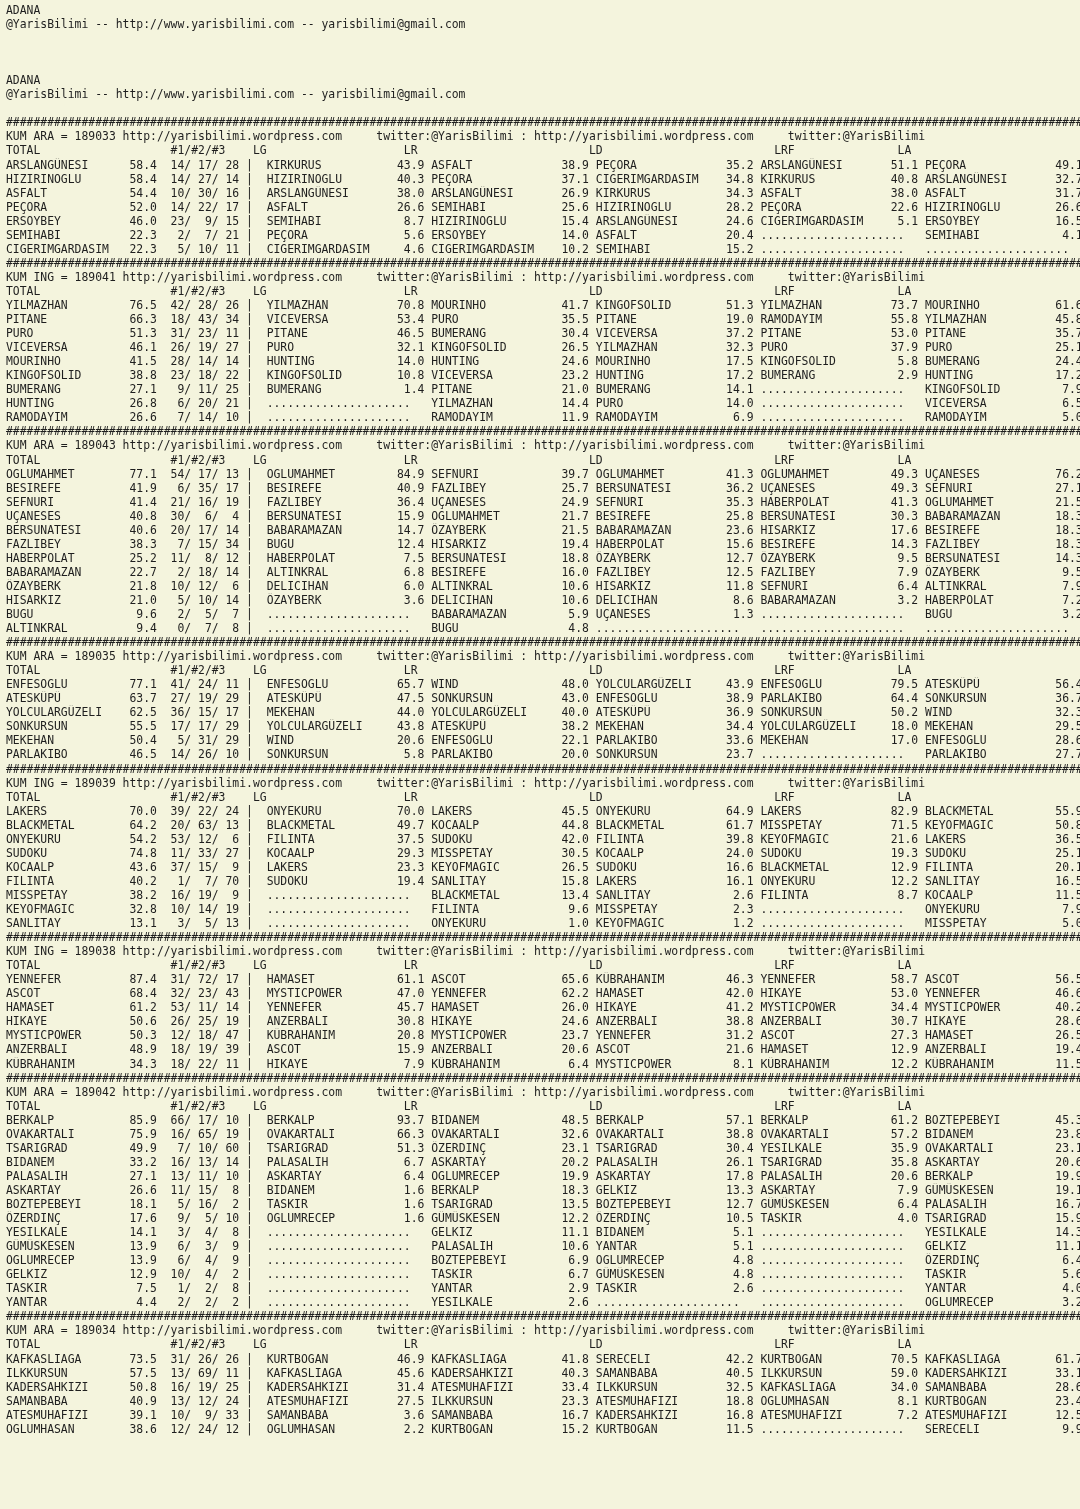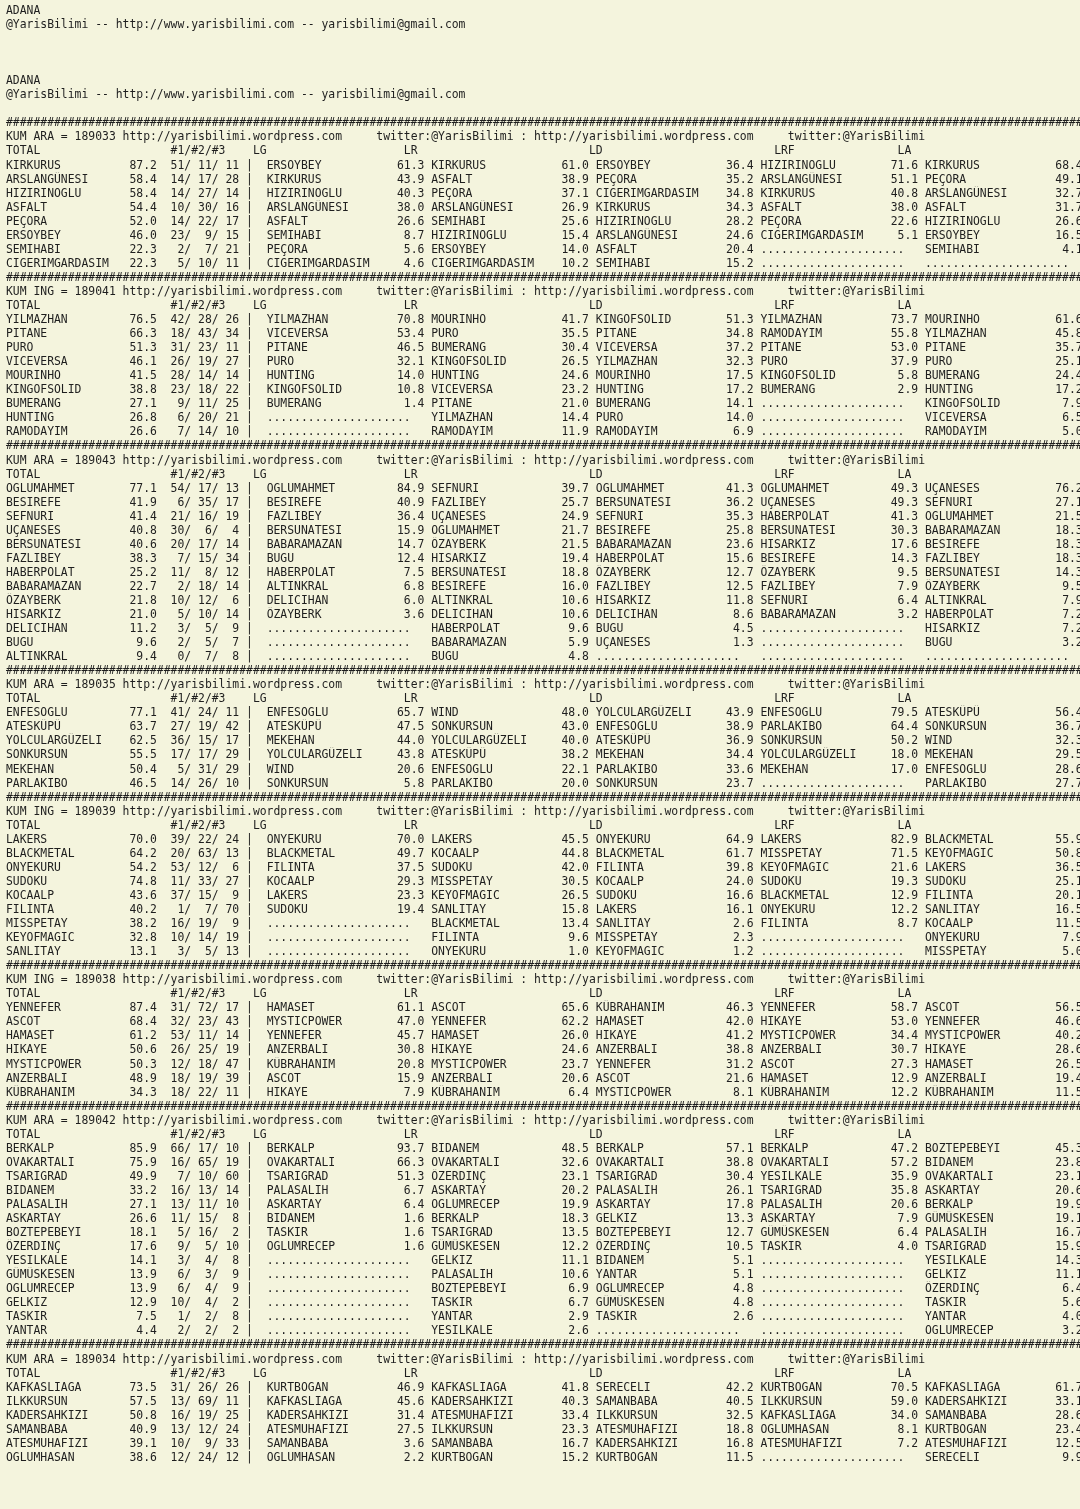--- a/index.html
+++ b/index.html
@@ -24,61 +24,59 @@
   <div class="ln"></div>
   <div class="ln"></div>
   <div class="ln"></div>
   <div class="ln">ADANA</div>
   <div class="ln">@YarisBilimi -- http://www.yarisbilimi.com -- yarisbilimi@gmail.com</div>
   <div class="ln"></div>
   <div id="sections">
       <div class="ln">#############################################################################################################################################################</div>
       <div class="ln"><span>KUM ARA</span> = <span>189033</span> <span>http://yarisbilimi.wordpress.com</span>     <span>twitter:@YarisBilimi</span> : <span>http://yarisbilimi.wordpress.com</span>     <span>twitter:@YarisBilimi</span></div>
       <div class="ln"><span>TOTAL</span>                   <span>#1/#2/#3</span>    <span>LG</span>                    <span>LR</span>                         <span>LD</span>                         <span>LRF</span>               <span>LA</span></div>
-      <div class="ln"><span>KIRKURUS        </span><span>  87.2</span>  <span>51/ 11/ 11</span> <span>|</span>  <span>ERSOYBEY           61.3 </span><span>KIRKURUS           61.0 </span><span>ERSOYBEY           36.4 </span><span>HIZIRINOGLU        71.6 </span><span>KIRKURUS           68.4 </span></div>
       <div class="ln"><span>ARSLANGÜNESI    </span><span>  58.4</span>  <span>14/ 17/ 28</span> <span>|</span>  <span>KIRKURUS           43.9 </span><span>ASFALT             38.9 </span><span>PEÇORA             35.2 </span><span>ARSLANGÜNESI       51.1 </span><span>PEÇORA             49.1 </span></div>
       <div class="ln"><span>HIZIRINOGLU     </span><span>  58.4</span>  <span>14/ 27/ 14</span> <span>|</span>  <span>HIZIRINOGLU        40.3 </span><span>PEÇORA             37.1 </span><span>CIGERIMGARDASIM    34.8 </span><span>KIRKURUS           40.8 </span><span>ARSLANGÜNESI       32.7 </span></div>
       <div class="ln"><span>ASFALT          </span><span>  54.4</span>  <span>10/ 30/ 16</span> <span>|</span>  <span>ARSLANGÜNESI       38.0 </span><span>ARSLANGÜNESI       26.9 </span><span>KIRKURUS           34.3 </span><span>ASFALT             38.0 </span><span>ASFALT             31.7 </span></div>
       <div class="ln"><span>PEÇORA          </span><span>  52.0</span>  <span>14/ 22/ 17</span> <span>|</span>  <span>ASFALT             26.6 </span><span>SEMIHABI           25.6 </span><span>HIZIRINOGLU        28.2 </span><span>PEÇORA             22.6 </span><span>HIZIRINOGLU        26.6 </span></div>
       <div class="ln"><span>ERSOYBEY        </span><span>  46.0</span>  <span>23/  9/ 15</span> <span>|</span>  <span>SEMIHABI            8.7 </span><span>HIZIRINOGLU        15.4 </span><span>ARSLANGÜNESI       24.6 </span><span>CIGERIMGARDASIM     5.1 </span><span>ERSOYBEY           16.5 </span></div>
       <div class="ln"><span>SEMIHABI        </span><span>  22.3</span>  <span> 2/  7/ 21</span> <span>|</span>  <span>PEÇORA              5.6 </span><span>ERSOYBEY           14.0 </span><span>ASFALT             20.4 </span><span>.....................   </span><span>SEMIHABI            4.1 </span></div>
       <div class="ln"><span>CIGERIMGARDASIM </span><span>  22.3</span>  <span> 5/ 10/ 11</span> <span>|</span>  <span>CIGERIMGARDASIM     4.6 </span><span>CIGERIMGARDASIM    10.2 </span><span>SEMIHABI           15.2 </span><span>.....................   </span><span>.....................   </span></div>
       <div class="ln">#############################################################################################################################################################</div>
       <div class="ln"><span>KUM ING</span> = <span>189041</span> <span>http://yarisbilimi.wordpress.com</span>     <span>twitter:@YarisBilimi</span> : <span>http://yarisbilimi.wordpress.com</span>     <span>twitter:@YarisBilimi</span></div>
       <div class="ln"><span>TOTAL</span>                   <span>#1/#2/#3</span>    <span>LG</span>                    <span>LR</span>                         <span>LD</span>                         <span>LRF</span>               <span>LA</span></div>
       <div class="ln"><span>YILMAZHAN       </span><span>  76.5</span>  <span>42/ 28/ 26</span> <span>|</span>  <span>YILMAZHAN          70.8 </span><span>MOURINHO           41.7 </span><span>KINGOFSOLID        51.3 </span><span>YILMAZHAN          73.7 </span><span>MOURINHO           61.6 </span></div>
-      <div class="ln"><span>PITANE          </span><span>  66.3</span>  <span>18/ 43/ 34</span> <span>|</span>  <span>VICEVERSA          53.4 </span><span>PURO               35.5 </span><span>PITANE             34.8 </span><span>RAMODAYIM          55.8 </span><span>YILMAZHAN          45.8 </span></div>
+      <div class="ln"><span>PITANE          </span><span>  66.3</span>  <span>18/ 43/ 34</span> <span>|</span>  <span>VICEVERSA          53.4 </span><span>PURO               35.5 </span><span>PITANE             19.0 </span><span>RAMODAYIM          55.8 </span><span>YILMAZHAN          45.8 </span></div>
       <div class="ln"><span>PURO            </span><span>  51.3</span>  <span>31/ 23/ 11</span> <span>|</span>  <span>PITANE             46.5 </span><span>BUMERANG           30.4 </span><span>VICEVERSA          37.2 </span><span>PITANE             53.0 </span><span>PITANE             35.7 </span></div>
       <div class="ln"><span>VICEVERSA       </span><span>  46.1</span>  <span>26/ 19/ 27</span> <span>|</span>  <span>PURO               32.1 </span><span>KINGOFSOLID        26.5 </span><span>YILMAZHAN          32.3 </span><span>PURO               37.9 </span><span>PURO               25.1 </span></div>
       <div class="ln"><span>MOURINHO        </span><span>  41.5</span>  <span>28/ 14/ 14</span> <span>|</span>  <span>HUNTING            14.0 </span><span>HUNTING            24.6 </span><span>MOURINHO           17.5 </span><span>KINGOFSOLID         5.8 </span><span>BUMERANG           24.4 </span></div>
       <div class="ln"><span>KINGOFSOLID     </span><span>  38.8</span>  <span>23/ 18/ 22</span> <span>|</span>  <span>KINGOFSOLID        10.8 </span><span>VICEVERSA          23.2 </span><span>HUNTING            17.2 </span><span>BUMERANG            2.9 </span><span>HUNTING            17.2 </span></div>
       <div class="ln"><span>BUMERANG        </span><span>  27.1</span>  <span> 9/ 11/ 25</span> <span>|</span>  <span>BUMERANG            1.4 </span><span>PITANE             21.0 </span><span>BUMERANG           14.1 </span><span>.....................   </span><span>KINGOFSOLID         7.9 </span></div>
       <div class="ln"><span>HUNTING         </span><span>  26.8</span>  <span> 6/ 20/ 21</span> <span>|</span>  <span>.....................   </span><span>YILMAZHAN          14.4 </span><span>PURO               14.0 </span><span>.....................   </span><span>VICEVERSA           6.5 </span></div>
       <div class="ln"><span>RAMODAYIM       </span><span>  26.6</span>  <span> 7/ 14/ 10</span> <span>|</span>  <span>.....................   </span><span>RAMODAYIM          11.9 </span><span>RAMODAYIM           6.9 </span><span>.....................   </span><span>RAMODAYIM           5.0 </span></div>
       <div class="ln">#############################################################################################################################################################</div>
       <div class="ln"><span>KUM ARA</span> = <span>189043</span> <span>http://yarisbilimi.wordpress.com</span>     <span>twitter:@YarisBilimi</span> : <span>http://yarisbilimi.wordpress.com</span>     <span>twitter:@YarisBilimi</span></div>
       <div class="ln"><span>TOTAL</span>                   <span>#1/#2/#3</span>    <span>LG</span>                    <span>LR</span>                         <span>LD</span>                         <span>LRF</span>               <span>LA</span></div>
       <div class="ln"><span>OGLUMAHMET      </span><span>  77.1</span>  <span>54/ 17/ 13</span> <span>|</span>  <span>OGLUMAHMET         84.9 </span><span>SEFNURI            39.7 </span><span>OGLUMAHMET         41.3 </span><span>OGLUMAHMET         49.3 </span><span>UÇANESES           76.2 </span></div>
       <div class="ln"><span>BESIREFE        </span><span>  41.9</span>  <span> 6/ 35/ 17</span> <span>|</span>  <span>BESIREFE           40.9 </span><span>FAZLIBEY           25.7 </span><span>BERSUNATESI        36.2 </span><span>UÇANESES           49.3 </span><span>SEFNURI            27.1 </span></div>
       <div class="ln"><span>SEFNURI         </span><span>  41.4</span>  <span>21/ 16/ 19</span> <span>|</span>  <span>FAZLIBEY           36.4 </span><span>UÇANESES           24.9 </span><span>SEFNURI            35.3 </span><span>HABERPOLAT         41.3 </span><span>OGLUMAHMET         21.5 </span></div>
       <div class="ln"><span>UÇANESES        </span><span>  40.8</span>  <span>30/  6/  4</span> <span>|</span>  <span>BERSUNATESI        15.9 </span><span>OGLUMAHMET         21.7 </span><span>BESIREFE           25.8 </span><span>BERSUNATESI        30.3 </span><span>BABARAMAZAN        18.3 </span></div>
       <div class="ln"><span>BERSUNATESI     </span><span>  40.6</span>  <span>20/ 17/ 14</span> <span>|</span>  <span>BABARAMAZAN        14.7 </span><span>ÖZAYBERK           21.5 </span><span>BABARAMAZAN        23.6 </span><span>HISARKIZ           17.6 </span><span>BESIREFE           18.3 </span></div>
       <div class="ln"><span>FAZLIBEY        </span><span>  38.3</span>  <span> 7/ 15/ 34</span> <span>|</span>  <span>BUGU               12.4 </span><span>HISARKIZ           19.4 </span><span>HABERPOLAT         15.6 </span><span>BESIREFE           14.3 </span><span>FAZLIBEY           18.3 </span></div>
       <div class="ln"><span>HABERPOLAT      </span><span>  25.2</span>  <span>11/  8/ 12</span> <span>|</span>  <span>HABERPOLAT          7.5 </span><span>BERSUNATESI        18.8 </span><span>ÖZAYBERK           12.7 </span><span>ÖZAYBERK            9.5 </span><span>BERSUNATESI        14.3 </span></div>
       <div class="ln"><span>BABARAMAZAN     </span><span>  22.7</span>  <span> 2/ 18/ 14</span> <span>|</span>  <span>ALTINKRAL           6.8 </span><span>BESIREFE           16.0 </span><span>FAZLIBEY           12.5 </span><span>FAZLIBEY            7.9 </span><span>ÖZAYBERK            9.5 </span></div>
       <div class="ln"><span>ÖZAYBERK        </span><span>  21.8</span>  <span>10/ 12/  6</span> <span>|</span>  <span>DELICIHAN           6.0 </span><span>ALTINKRAL          10.6 </span><span>HISARKIZ           11.8 </span><span>SEFNURI             6.4 </span><span>ALTINKRAL           7.9 </span></div>
       <div class="ln"><span>HISARKIZ        </span><span>  21.0</span>  <span> 5/ 10/ 14</span> <span>|</span>  <span>ÖZAYBERK            3.6 </span><span>DELICIHAN          10.6 </span><span>DELICIHAN           8.6 </span><span>BABARAMAZAN         3.2 </span><span>HABERPOLAT          7.2 </span></div>
-      <div class="ln"><span>DELICIHAN       </span><span>  11.2</span>  <span> 3/  5/  9</span> <span>|</span>  <span>.....................   </span><span>HABERPOLAT          9.6 </span><span>BUGU                4.5 </span><span>.....................   </span><span>HISARKIZ            7.2 </span></div>
       <div class="ln"><span>BUGU            </span><span>   9.6</span>  <span> 2/  5/  7</span> <span>|</span>  <span>.....................   </span><span>BABARAMAZAN         5.9 </span><span>UÇANESES            1.3 </span><span>.....................   </span><span>BUGU                3.2 </span></div>
       <div class="ln"><span>ALTINKRAL       </span><span>   9.4</span>  <span> 0/  7/  8</span> <span>|</span>  <span>.....................   </span><span>BUGU                4.8 </span><span>.....................   </span><span>.....................   </span><span>.....................   </span></div>
       <div class="ln">#############################################################################################################################################################</div>
       <div class="ln"><span>KUM ARA</span> = <span>189035</span> <span>http://yarisbilimi.wordpress.com</span>     <span>twitter:@YarisBilimi</span> : <span>http://yarisbilimi.wordpress.com</span>     <span>twitter:@YarisBilimi</span></div>
       <div class="ln"><span>TOTAL</span>                   <span>#1/#2/#3</span>    <span>LG</span>                    <span>LR</span>                         <span>LD</span>                         <span>LRF</span>               <span>LA</span></div>
       <div class="ln"><span>ENFESOGLU       </span><span>  77.1</span>  <span>41/ 24/ 11</span> <span>|</span>  <span>ENFESOGLU          65.7 </span><span>WIND               48.0 </span><span>YOLCULARGÜZELI     43.9 </span><span>ENFESOGLU          79.5 </span><span>ATESKÜPÜ           56.4 </span></div>
-      <div class="ln"><span>ATESKÜPÜ        </span><span>  63.7</span>  <span>27/ 19/ 42</span> <span>|</span>  <span>ATESKÜPÜ           47.5 </span><span>SONKURSUN          43.0 </span><span>ENFESOGLU          38.9 </span><span>PARLAKIBO          64.4 </span><span>SONKURSUN          36.7 </span></div>
+      <div class="ln"><span>ATESKÜPÜ        </span><span>  63.7</span>  <span>27/ 19/ 29</span> <span>|</span>  <span>ATESKÜPÜ           47.5 </span><span>SONKURSUN          43.0 </span><span>ENFESOGLU          38.9 </span><span>PARLAKIBO          64.4 </span><span>SONKURSUN          36.7 </span></div>
       <div class="ln"><span>YOLCULARGÜZELI  </span><span>  62.5</span>  <span>36/ 15/ 17</span> <span>|</span>  <span>MEKEHAN            44.0 </span><span>YOLCULARGÜZELI     40.0 </span><span>ATESKÜPÜ           36.9 </span><span>SONKURSUN          50.2 </span><span>WIND               32.3 </span></div>
       <div class="ln"><span>SONKURSUN       </span><span>  55.5</span>  <span>17/ 17/ 29</span> <span>|</span>  <span>YOLCULARGÜZELI     43.8 </span><span>ATESKÜPÜ           38.2 </span><span>MEKEHAN            34.4 </span><span>YOLCULARGÜZELI     18.0 </span><span>MEKEHAN            29.5 </span></div>
       <div class="ln"><span>MEKEHAN         </span><span>  50.4</span>  <span> 5/ 31/ 29</span> <span>|</span>  <span>WIND               20.6 </span><span>ENFESOGLU          22.1 </span><span>PARLAKIBO          33.6 </span><span>MEKEHAN            17.0 </span><span>ENFESOGLU          28.6 </span></div>
       <div class="ln"><span>PARLAKIBO       </span><span>  46.5</span>  <span>14/ 26/ 10</span> <span>|</span>  <span>SONKURSUN           5.8 </span><span>PARLAKIBO          20.0 </span><span>SONKURSUN          23.7 </span><span>.....................   </span><span>PARLAKIBO          27.7 </span></div>
       <div class="ln">#############################################################################################################################################################</div>
       <div class="ln"><span>KUM ING</span> = <span>189039</span> <span>http://yarisbilimi.wordpress.com</span>     <span>twitter:@YarisBilimi</span> : <span>http://yarisbilimi.wordpress.com</span>     <span>twitter:@YarisBilimi</span></div>
       <div class="ln"><span>TOTAL</span>                   <span>#1/#2/#3</span>    <span>LG</span>                    <span>LR</span>                         <span>LD</span>                         <span>LRF</span>               <span>LA</span></div>
       <div class="ln"><span>LAKERS          </span><span>  70.0</span>  <span>39/ 22/ 24</span> <span>|</span>  <span>ONYEKURU           70.0 </span><span>LAKERS             45.5 </span><span>ONYEKURU           64.9 </span><span>LAKERS             82.9 </span><span>BLACKMETAL         55.9 </span></div>
       <div class="ln"><span>BLACKMETAL      </span><span>  64.2</span>  <span>20/ 63/ 13</span> <span>|</span>  <span>BLACKMETAL         49.7 </span><span>KOCAALP            44.8 </span><span>BLACKMETAL         61.7 </span><span>MISSPETAY          71.5 </span><span>KEYOFMAGIC         50.8 </span></div>
       <div class="ln"><span>ONYEKURU        </span><span>  54.2</span>  <span>53/ 12/  6</span> <span>|</span>  <span>FILINTA            37.5 </span><span>SUDOKU             42.0 </span><span>FILINTA            39.8 </span><span>KEYOFMAGIC         21.6 </span><span>LAKERS             36.5 </span></div>
@@ -94,21 +92,21 @@
       <div class="ln"><span>YENNEFER        </span><span>  87.4</span>  <span>31/ 72/ 17</span> <span>|</span>  <span>HAMASET            61.1 </span><span>ASCOT              65.6 </span><span>KÜBRAHANIM         46.3 </span><span>YENNEFER           58.7 </span><span>ASCOT              56.5 </span></div>
       <div class="ln"><span>ASCOT           </span><span>  68.4</span>  <span>32/ 23/ 43</span> <span>|</span>  <span>MYSTICPOWER        47.0 </span><span>YENNEFER           62.2 </span><span>HAMASET            42.0 </span><span>HIKAYE             53.0 </span><span>YENNEFER           46.6 </span></div>
       <div class="ln"><span>HAMASET         </span><span>  61.2</span>  <span>53/ 11/ 14</span> <span>|</span>  <span>YENNEFER           45.7 </span><span>HAMASET            26.0 </span><span>HIKAYE             41.2 </span><span>MYSTICPOWER        34.4 </span><span>MYSTICPOWER        40.2 </span></div>
       <div class="ln"><span>HIKAYE          </span><span>  50.6</span>  <span>26/ 25/ 19</span> <span>|</span>  <span>ANZERBALI          30.8 </span><span>HIKAYE             24.6 </span><span>ANZERBALI          38.8 </span><span>ANZERBALI          30.7 </span><span>HIKAYE             28.6 </span></div>
       <div class="ln"><span>MYSTICPOWER     </span><span>  50.3</span>  <span>12/ 18/ 47</span> <span>|</span>  <span>KÜBRAHANIM         20.8 </span><span>MYSTICPOWER        23.7 </span><span>YENNEFER           31.2 </span><span>ASCOT              27.3 </span><span>HAMASET            26.5 </span></div>
       <div class="ln"><span>ANZERBALI       </span><span>  48.9</span>  <span>18/ 19/ 39</span> <span>|</span>  <span>ASCOT              15.9 </span><span>ANZERBALI          20.6 </span><span>ASCOT              21.6 </span><span>HAMASET            12.9 </span><span>ANZERBALI          19.4 </span></div>
       <div class="ln"><span>KÜBRAHANIM      </span><span>  34.3</span>  <span>18/ 22/ 11</span> <span>|</span>  <span>HIKAYE              7.9 </span><span>KÜBRAHANIM          6.4 </span><span>MYSTICPOWER         8.1 </span><span>KÜBRAHANIM         12.2 </span><span>KÜBRAHANIM         11.5 </span></div>
       <div class="ln">#############################################################################################################################################################</div>
       <div class="ln"><span>KUM ARA</span> = <span>189042</span> <span>http://yarisbilimi.wordpress.com</span>     <span>twitter:@YarisBilimi</span> : <span>http://yarisbilimi.wordpress.com</span>     <span>twitter:@YarisBilimi</span></div>
       <div class="ln"><span>TOTAL</span>                   <span>#1/#2/#3</span>    <span>LG</span>                    <span>LR</span>                         <span>LD</span>                         <span>LRF</span>               <span>LA</span></div>
-      <div class="ln"><span>BERKALP         </span><span>  85.9</span>  <span>66/ 17/ 10</span> <span>|</span>  <span>BERKALP            93.7 </span><span>BIDANEM            48.5 </span><span>BERKALP            57.1 </span><span>BERKALP            47.2 </span><span>BOZTEPEBEYI        45.3 </span></div>
+      <div class="ln"><span>BERKALP         </span><span>  85.9</span>  <span>66/ 17/ 10</span> <span>|</span>  <span>BERKALP            93.7 </span><span>BIDANEM            48.5 </span><span>BERKALP            57.1 </span><span>BERKALP            61.2 </span><span>BOZTEPEBEYI        45.3 </span></div>
       <div class="ln"><span>OVAKARTALI      </span><span>  75.9</span>  <span>16/ 65/ 19</span> <span>|</span>  <span>OVAKARTALI         66.3 </span><span>OVAKARTALI         32.6 </span><span>OVAKARTALI         38.8 </span><span>OVAKARTALI         57.2 </span><span>BIDANEM            23.8 </span></div>
       <div class="ln"><span>TSARIGRAD       </span><span>  49.9</span>  <span> 7/ 10/ 60</span> <span>|</span>  <span>TSARIGRAD          51.3 </span><span>ÖZERDINÇ           23.1 </span><span>TSARIGRAD          30.4 </span><span>YESILKALE          35.9 </span><span>OVAKARTALI         23.1 </span></div>
       <div class="ln"><span>BIDANEM         </span><span>  33.2</span>  <span>16/ 13/ 14</span> <span>|</span>  <span>PALASALIH           6.7 </span><span>ASKARTAY           20.2 </span><span>PALASALIH          26.1 </span><span>TSARIGRAD          35.8 </span><span>ASKARTAY           20.6 </span></div>
       <div class="ln"><span>PALASALIH       </span><span>  27.1</span>  <span>13/ 11/ 10</span> <span>|</span>  <span>ASKARTAY            6.4 </span><span>OGLUMRECEP         19.9 </span><span>ASKARTAY           17.8 </span><span>PALASALIH          20.6 </span><span>BERKALP            19.9 </span></div>
       <div class="ln"><span>ASKARTAY        </span><span>  26.6</span>  <span>11/ 15/  8</span> <span>|</span>  <span>BIDANEM             1.6 </span><span>BERKALP            18.3 </span><span>GELKIZ             13.3 </span><span>ASKARTAY            7.9 </span><span>GÜMÜSKESEN         19.1 </span></div>
       <div class="ln"><span>BOZTEPEBEYI     </span><span>  18.1</span>  <span> 5/ 16/  2</span> <span>|</span>  <span>TASKIR              1.6 </span><span>TSARIGRAD          13.5 </span><span>BOZTEPEBEYI        12.7 </span><span>GÜMÜSKESEN          6.4 </span><span>PALASALIH          16.7 </span></div>
       <div class="ln"><span>ÖZERDINÇ        </span><span>  17.6</span>  <span> 9/  5/ 10</span> <span>|</span>  <span>OGLUMRECEP          1.6 </span><span>GÜMÜSKESEN         12.2 </span><span>ÖZERDINÇ           10.5 </span><span>TASKIR              4.0 </span><span>TSARIGRAD          15.9 </span></div>
       <div class="ln"><span>YESILKALE       </span><span>  14.1</span>  <span> 3/  4/  8</span> <span>|</span>  <span>.....................   </span><span>GELKIZ             11.1 </span><span>BIDANEM             5.1 </span><span>.....................   </span><span>YESILKALE          14.3 </span></div>
       <div class="ln"><span>GÜMÜSKESEN      </span><span>  13.9</span>  <span> 6/  3/  9</span> <span>|</span>  <span>.....................   </span><span>PALASALIH          10.6 </span><span>YANTAR              5.1 </span><span>.....................   </span><span>GELKIZ             11.1 </span></div>
       <div class="ln"><span>OGLUMRECEP      </span><span>  13.9</span>  <span> 6/  4/  9</span> <span>|</span>  <span>.....................   </span><span>BOZTEPEBEYI         6.9 </span><span>OGLUMRECEP          4.8 </span><span>.....................   </span><span>ÖZERDINÇ            6.4 </span></div>

